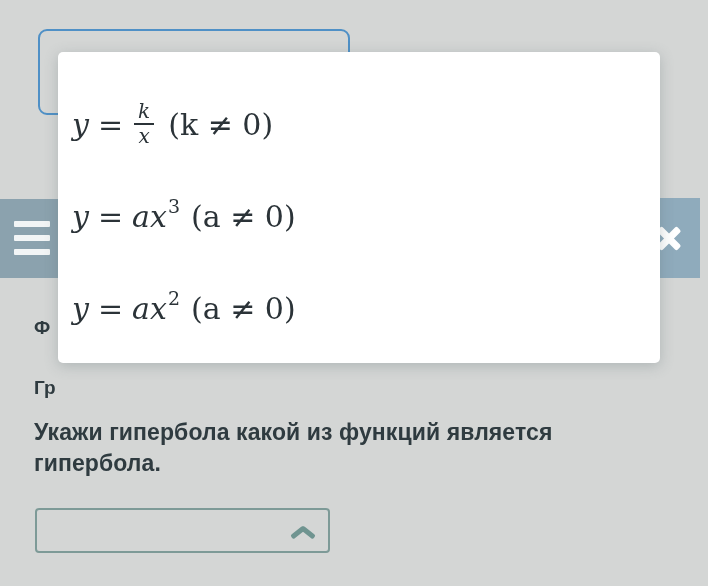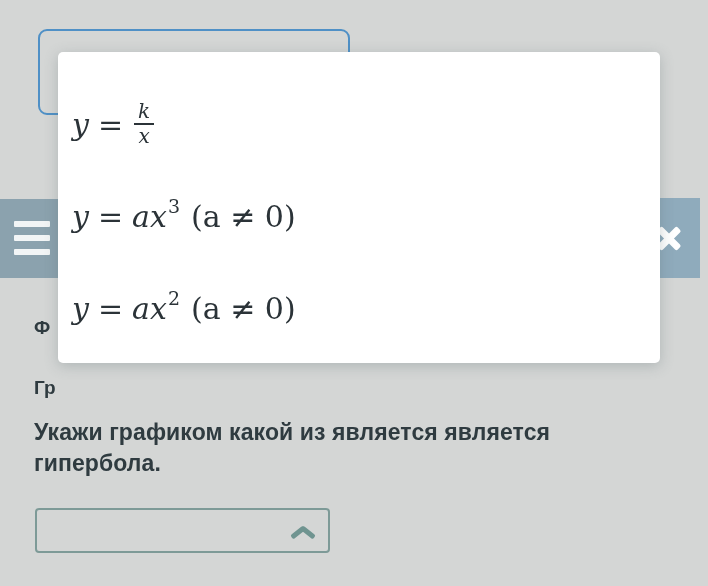--- a/index.html
+++ b/index.html
@@ -270,20 +270,21 @@
 
   <div class="option-row r0">
     <span class="math">
       <span>y</span>
       <span class="op">=</span>
       <span class="frac">
         <span class="top">k</span>
         <span class="bar"></span>
         <span class="bot">x</span>
       </span>
+      <span class="paren">(k ≠ 0)</span>
     </span>
   </div>
 
   <div class="option-row r1">
     <span class="math">
       <span>y</span>
       <span class="op">=</span>
       <span>a</span>
       <span>x</span>
       <span class="sup">3</span>
@@ -297,18 +298,18 @@
       <span class="op">=</span>
       <span>a</span>
       <span>x</span>
       <span class="sup">2</span>
       <span class="paren">(a ≠ 0)</span>
     </span>
   </div>
 
 </div>
 
-<div id="question-text">Укажи графиком какой из является является гипербола.</div>
+<div id="question-text">Укажи гипербола какой из функций является гипербола.</div>
 
 <div id="answer-select">
   <span class="sel-value" placeholder=""></span>
   <span class="chev"></span>
 </div>
 
 </body></html>

